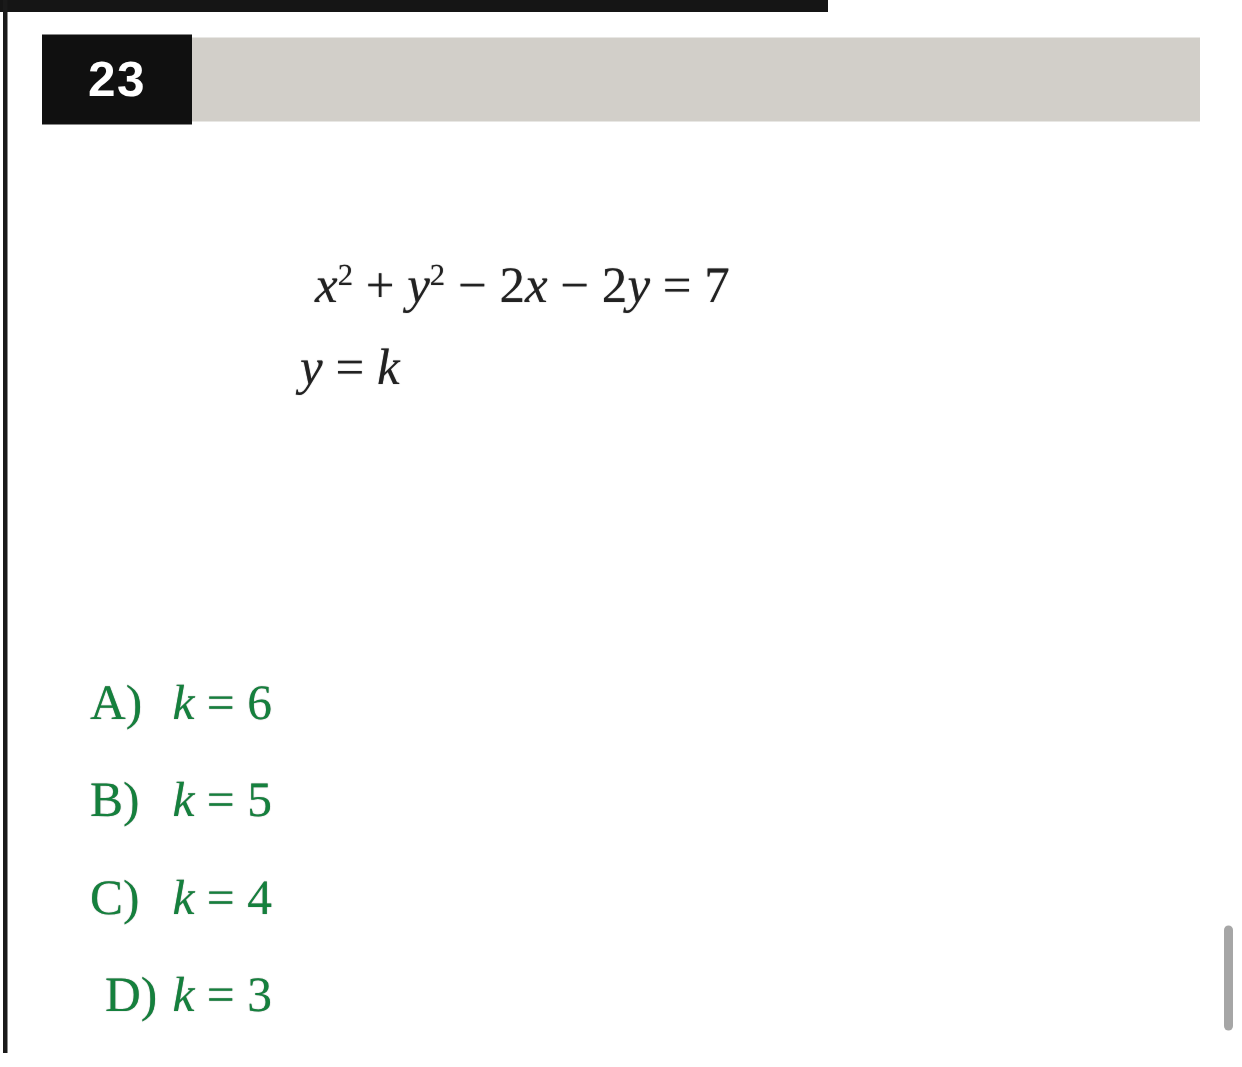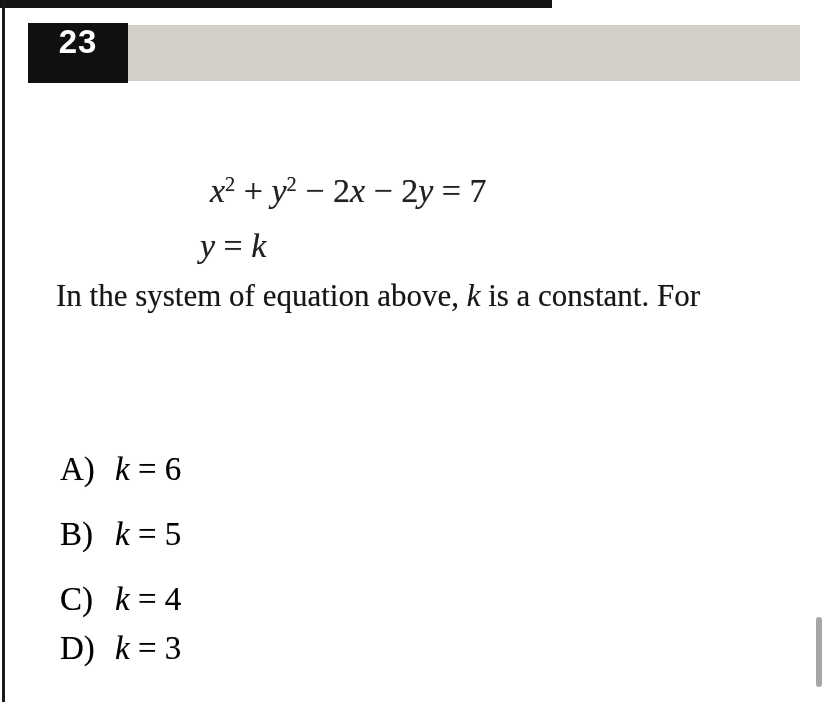--- a/index.html
+++ b/index.html
@@ -16,21 +16,21 @@
     left:0;top:0;width:552px;height:8px;background:#151515;
   }
   #left-edge-line{
     left:2px;top:0;width:3px;height:702px;background:#1a1a1a;
   }
   #question-number-badge{
     left:28px;top:23px;width:100px;height:60px;
     background:#101010;color:#ffffff;
     font-family:"Liberation Sans","DejaVu Sans",sans-serif;
     font-weight:bold;font-size:33px;letter-spacing:1px;
-    display:flex;align-items:flex-start;justify-content:center;
+    display:flex;align-items:center;justify-content:center;
   }
   #question-header-bar{
     left:128px;top:25px;width:672px;height:56px;
     background:#d2cfc9;
   }
   .equation{
     font-size:34px;line-height:1;white-space:nowrap;
     color:#222222;
     text-shadow:0 0 0.7px rgba(20,20,20,0.55);
     margin-top:35px;
@@ -42,27 +42,27 @@
   #question-text{
     left:56px;top:272px;width:744px;
     font-size:31px;line-height:47px;
     color:#161616;
     text-shadow:0 0 0.7px rgba(20,20,20,0.5);
   }
   .gap-after{margin-right:10px;}
   .choice-row{
     left:60px;height:40px;line-height:40px;
     font-size:33px;white-space:nowrap;
-    color:#000000;
+    color:#15803d;
     text-shadow:0 0 0.7px rgba(20,20,20,0.5);
   }
   #choice-a{top:449px;}
   #choice-b{top:514px;}
   #choice-c{top:579px;}
-  #choice-d{top:628px;}
+  #choice-d{top:644px;text-align:center;}
   .choice-letter{display:inline-block;width:55px;}
   #scrollbar-thumb{
     left:816px;top:617px;width:6px;height:70px;
     background:#a6a6a6;border-radius:3px;
   }
 </style>
 </head>
 <body>
 
 <div class="abs" id="top-edge-bar"></div>
@@ -75,21 +75,20 @@
 
 <div class="abs equation" id="equation-1">
   <span class="var">x</span><span class="sup">2</span><span> + </span><span class="var">y</span><span class="sup">2</span><span> − 2</span><span class="var">x</span><span> − 2</span><span class="var">y</span><span> = 7</span>
 </div>
 
 <div class="abs equation" id="equation-2">
   <span class="var">y</span><span> = </span><span class="var">k</span>
 </div>
 
 <div class="abs" id="question-text">
-  <div><span>In the system of equation above, </span><span class="var">k</span><span> is a constant. For</span></div>
 </div>
 
 <div class="abs choice-row" id="choice-a">
   <span class="choice-letter">A)</span><span class="var">k</span> <span>= 6</span>
 </div>
 <div class="abs choice-row" id="choice-b">
   <span class="choice-letter">B)</span><span class="var">k</span> <span>= 5</span>
 </div>
 <div class="abs choice-row" id="choice-c">
   <span class="choice-letter">C)</span><span class="var">k</span> <span>= 4</span>

